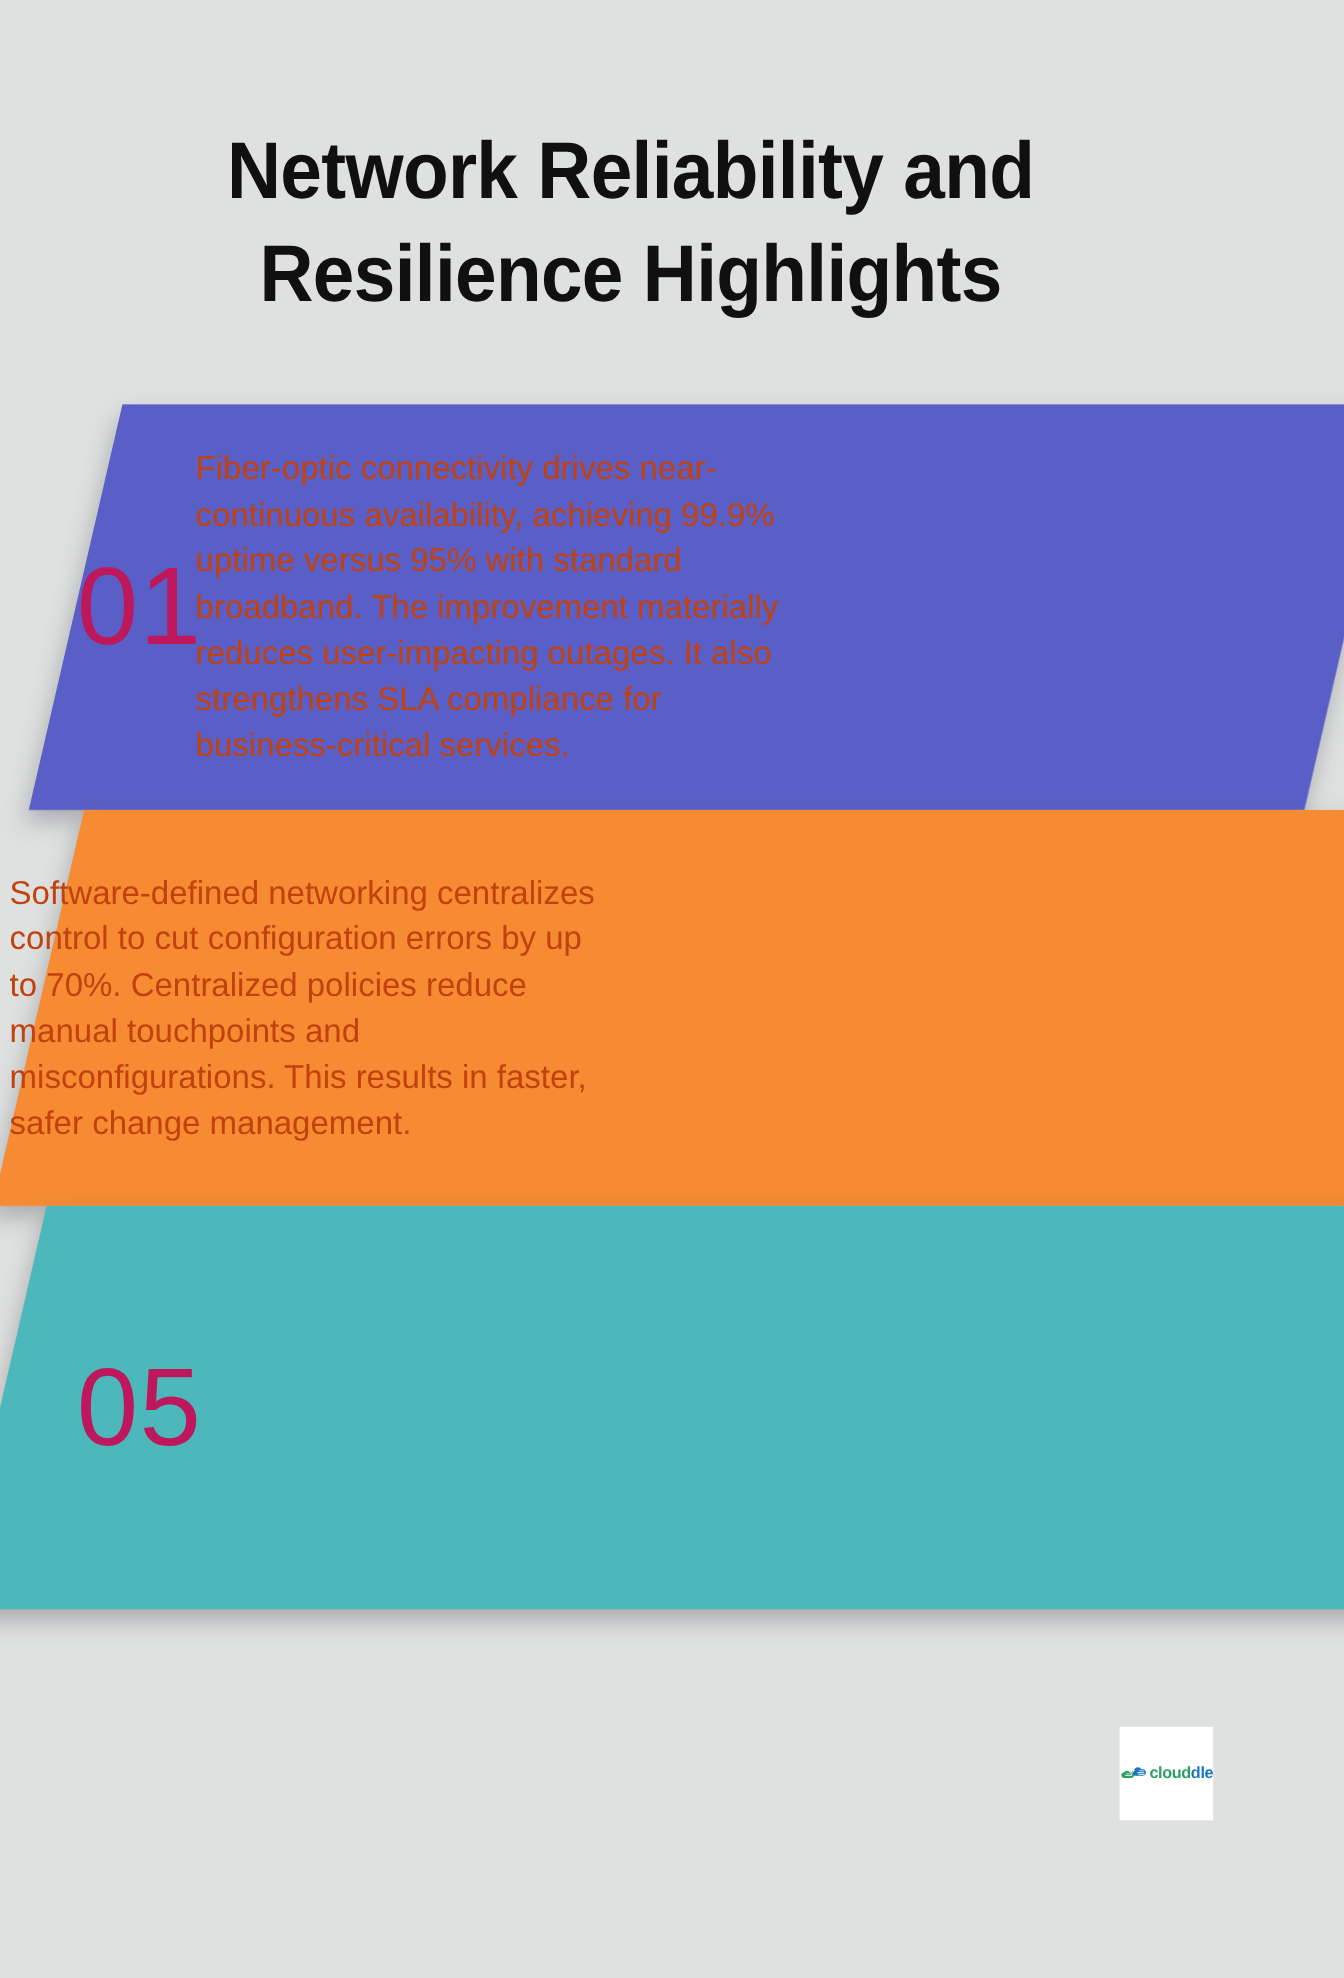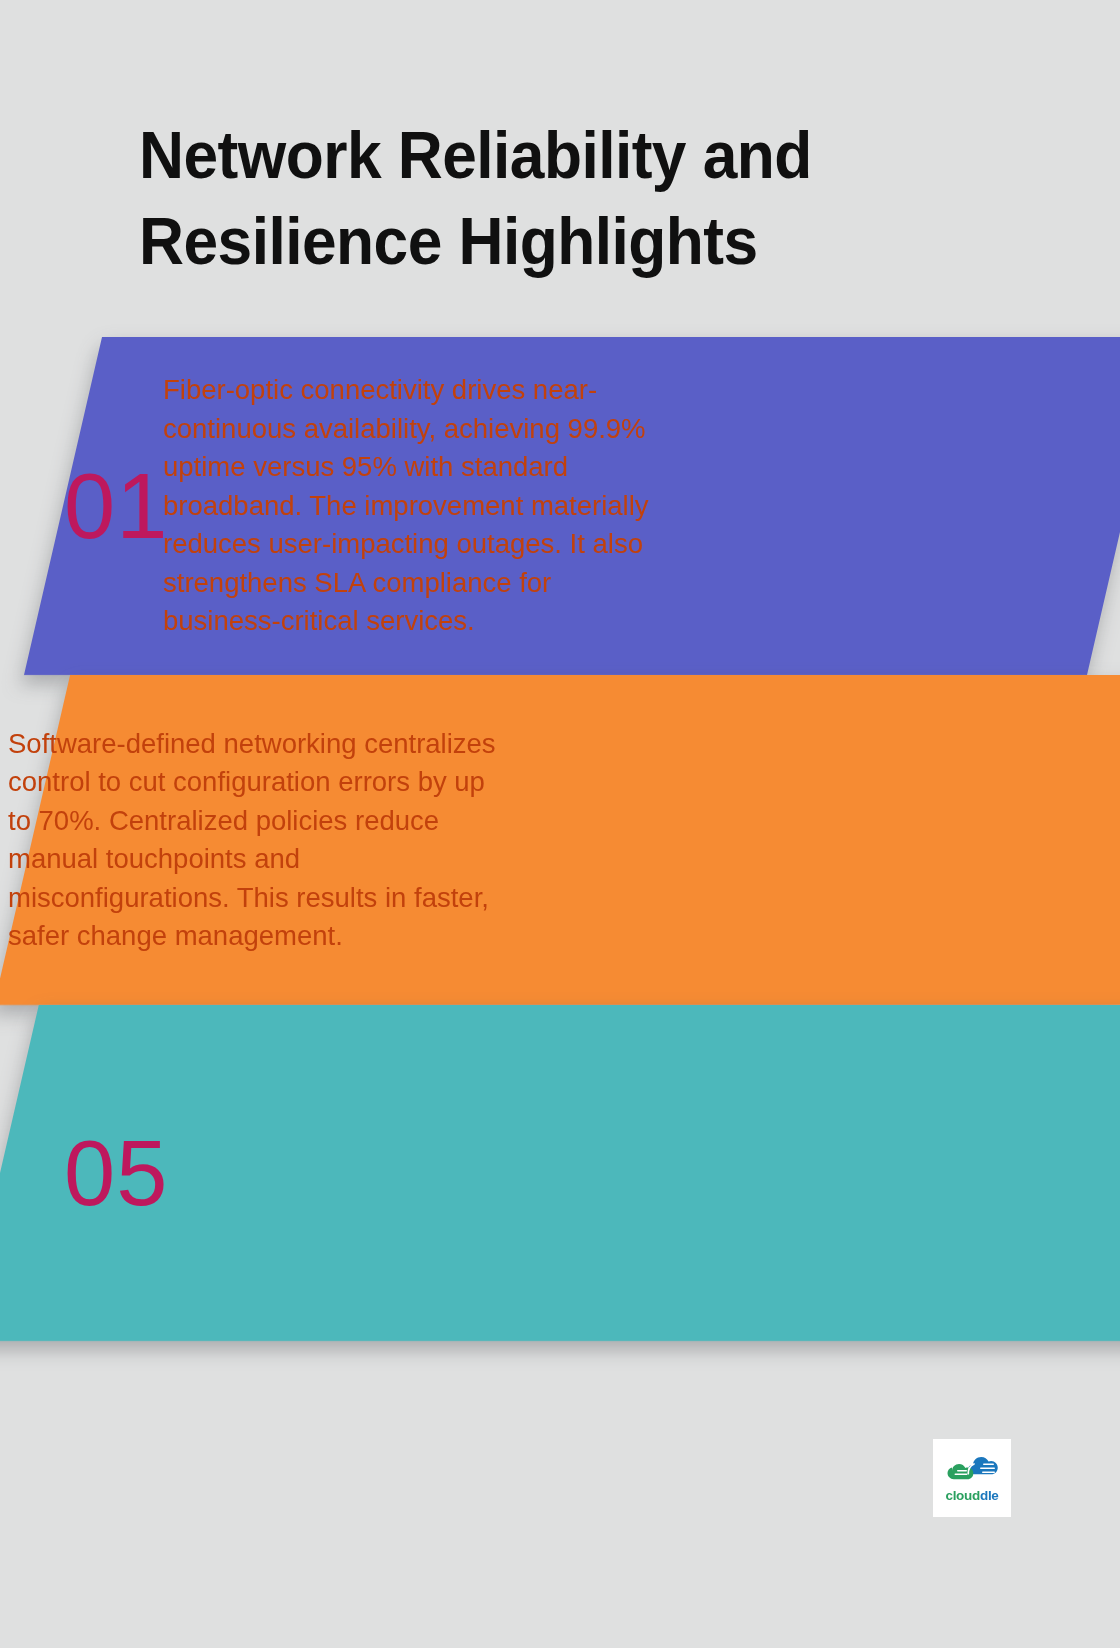--- a/index.html
+++ b/index.html
@@ -12,24 +12,24 @@
   body {
     background: #dfe0e0;
     font-family: "Liberation Sans", "DejaVu Sans", sans-serif;
     position: relative;
     overflow: hidden;
   }
 
   
   .title-block {
     position: absolute;
-    top: 112px;
+    top: 100px;
     left: 0;
     width: 1051px;
-    text-align: left;
+    text-align: center;
     padding: 0 110px;
   }
   .title-line {
     font-family: "Liberation Sans Narrow", "Liberation Sans", "DejaVu Sans Condensed", sans-serif;
     font-weight: 700;
     font-size: 67px;
     line-height: 1.28;
     letter-spacing: -0.6px;
     color: #101010;
     transform: scaleX(0.93);
@@ -104,21 +104,21 @@
 
   
   .logo-card {
     position: absolute;
     left: 933px;
     top: 1439px;
     width: 78px;
     height: 78px;
     background: #ffffff;
     display: flex;
-    flex-direction: column;
+    flex-direction: row;
     align-items: center;
     justify-content: center;
     gap: 2px;
   }
   .logo-mark { width: 56px; height: 34px; display: block; }
   .logo-word {
     font-family: "Liberation Sans", "DejaVu Sans", sans-serif;
     font-weight: 700;
     font-size: 13.5px;
     line-height: 1;

